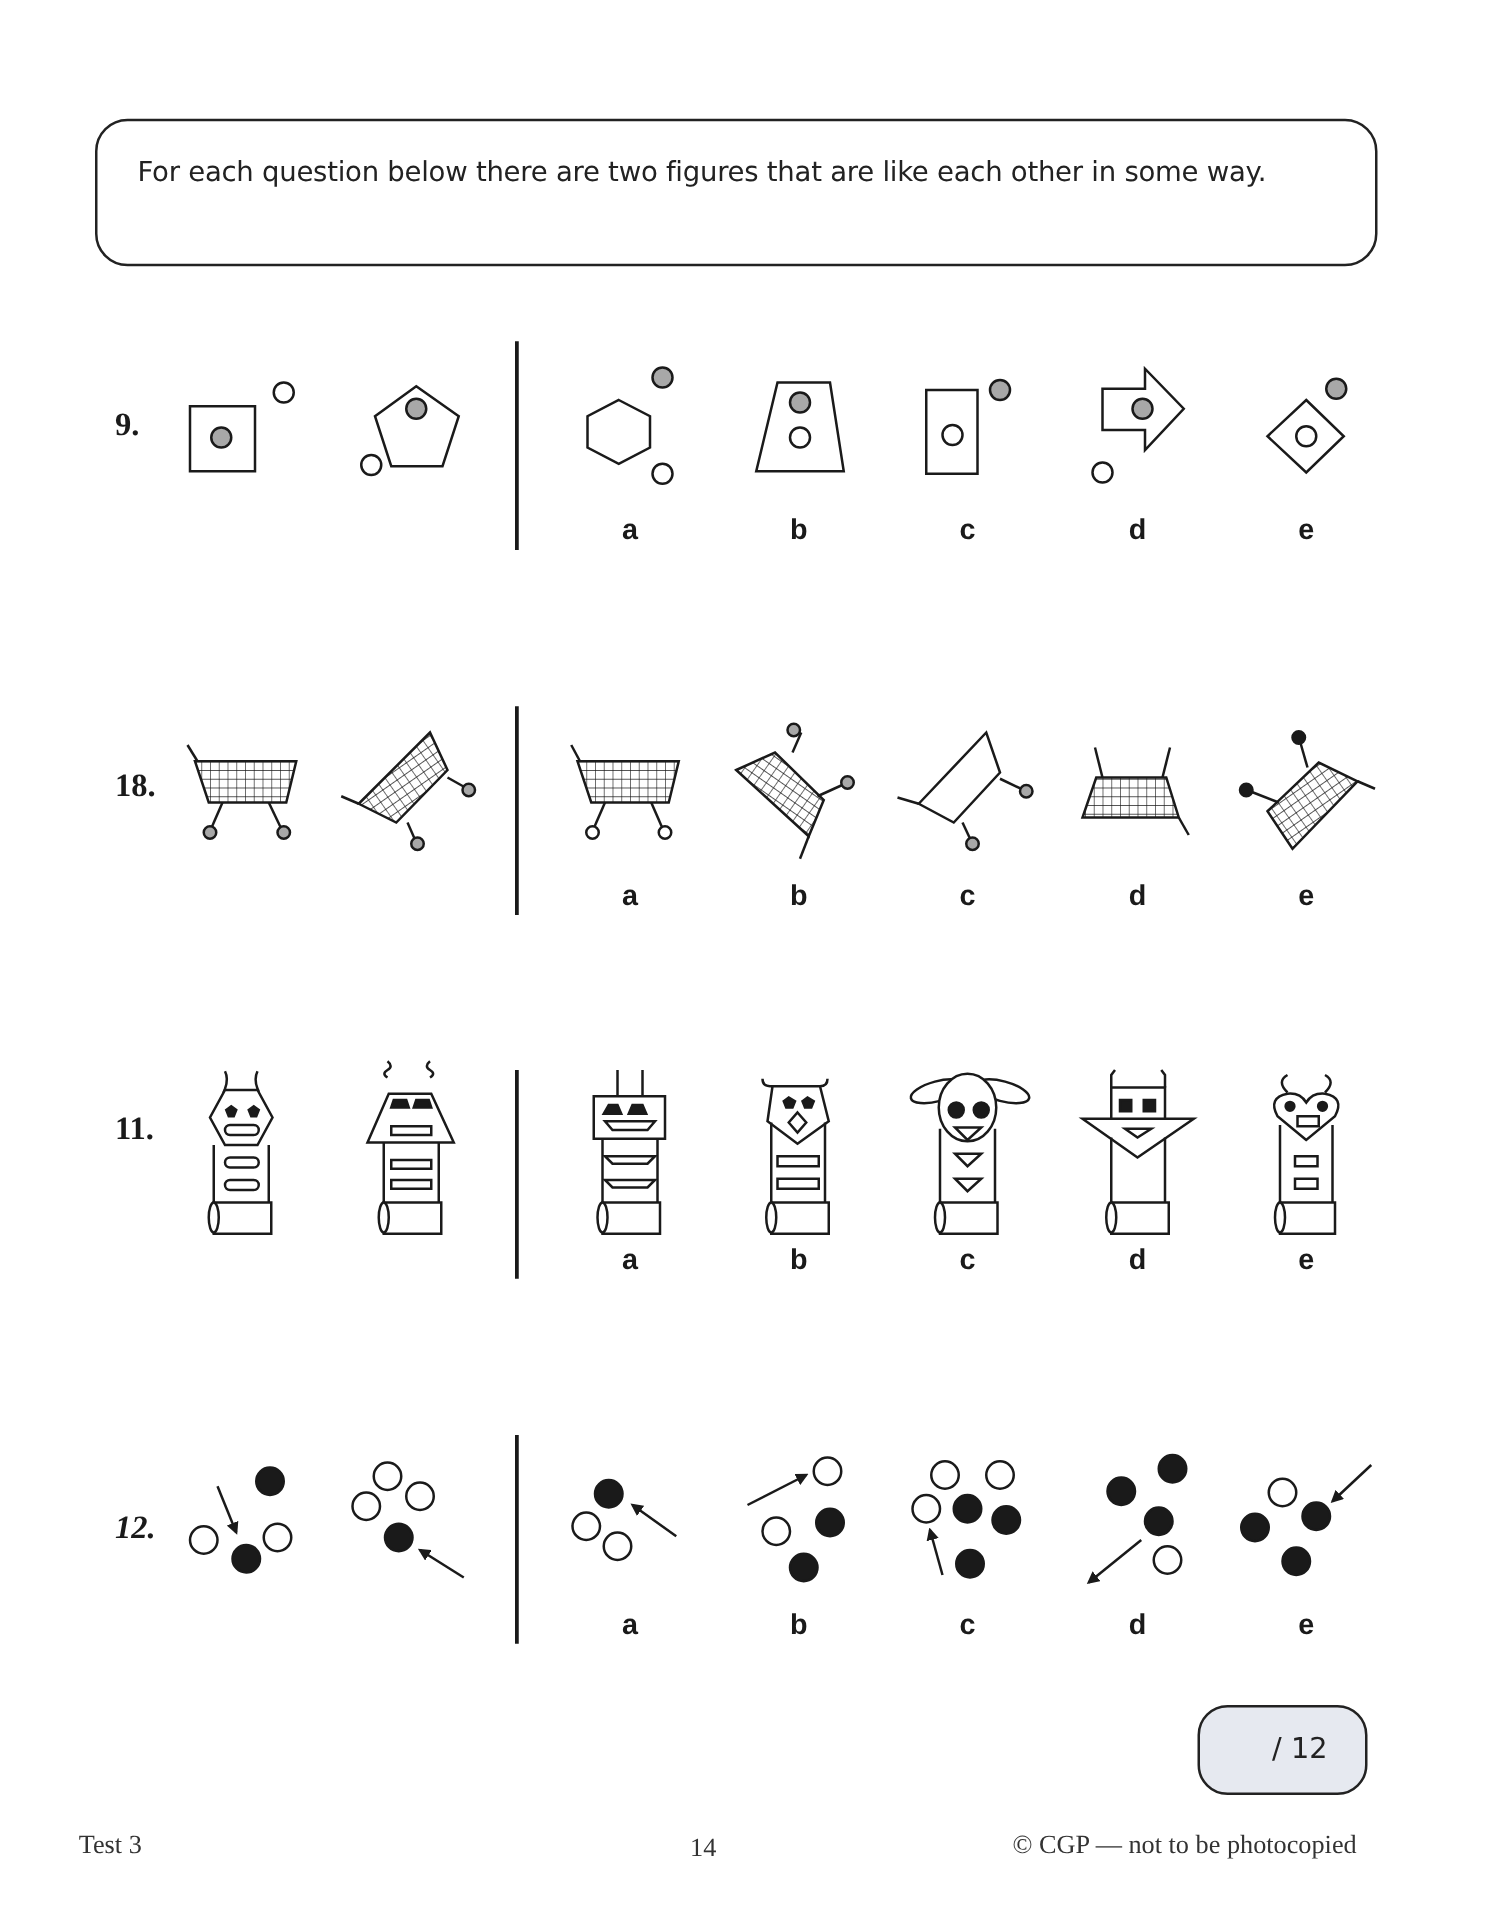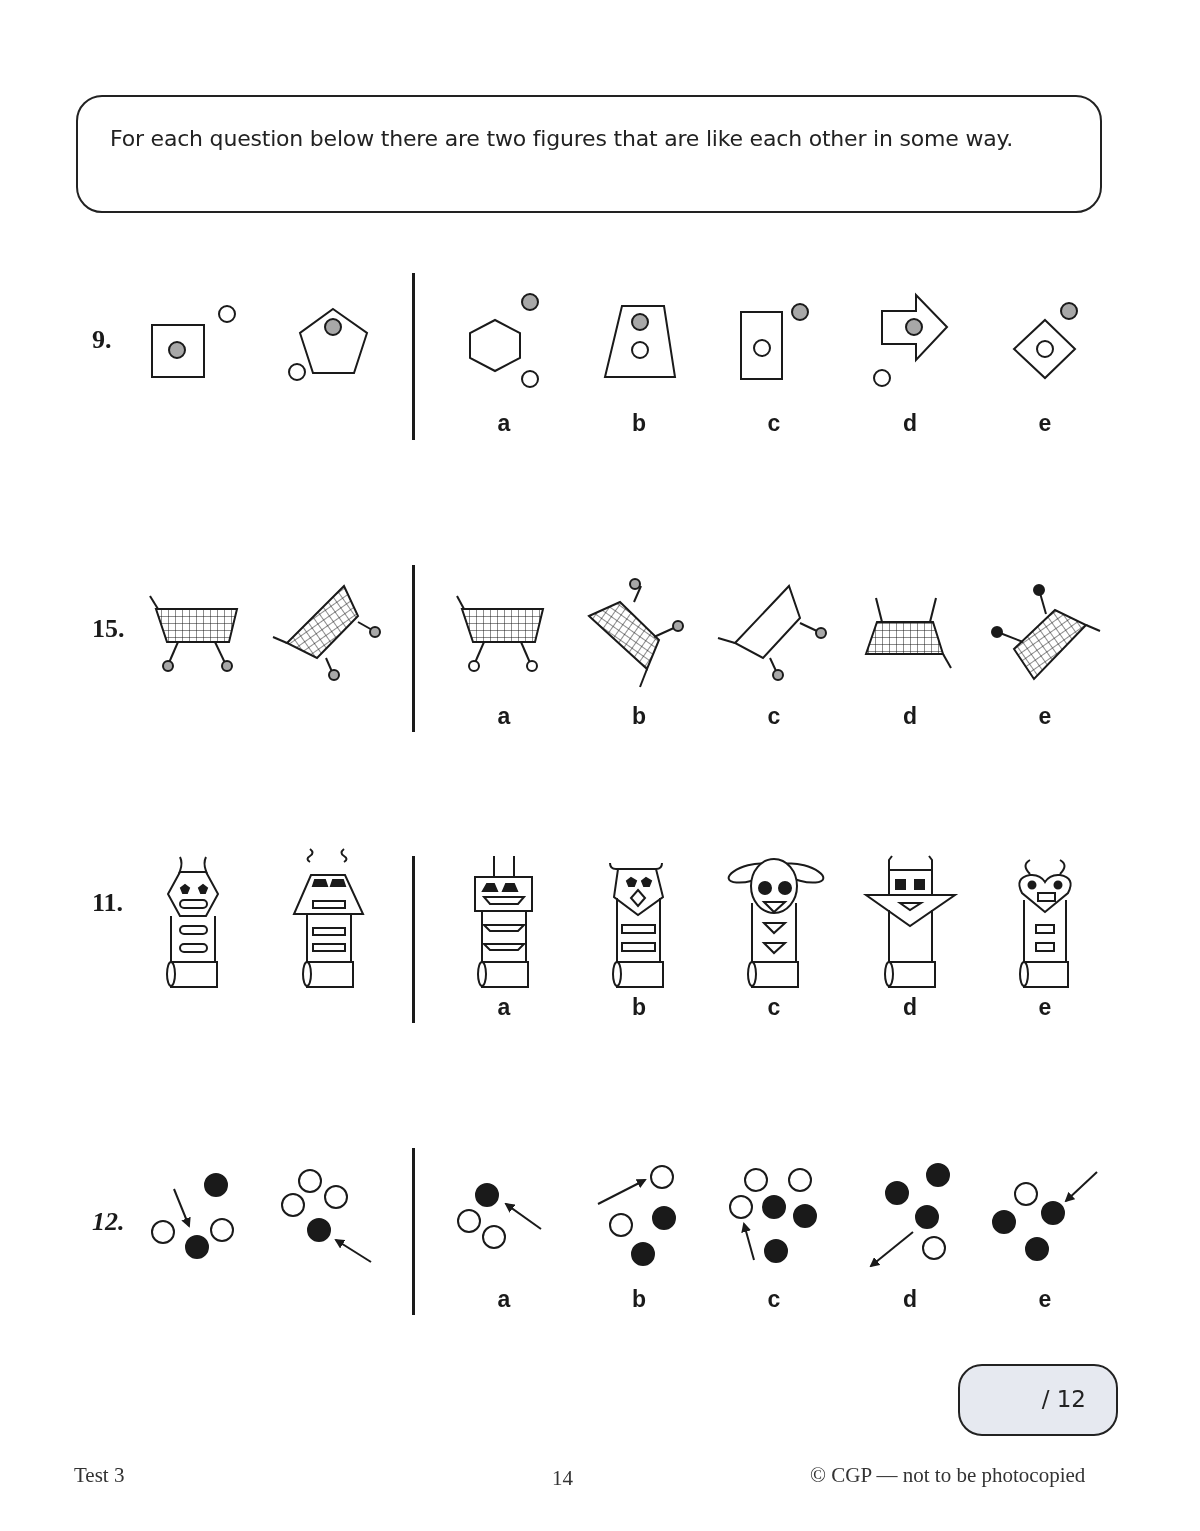--- a/index.html
+++ b/index.html
@@ -16,21 +16,21 @@
   .qnum {
     position: absolute; font-family: "Liberation Serif", serif; font-weight: bold; font-size: 26px; color: #1a1a1a;
   }
   .divider { position: absolute; width: 3px; background: #1a1a1a; }
   .opt-label {
     position: absolute; width: 40px; text-align: center; font-family: "Liberation Sans", sans-serif;
     font-weight: bold; font-size: 23px; color: #1a1a1a;
   }
   svg.fig { position: absolute; overflow: visible; }
   .score-box {
-    position: absolute; left: 958px; top: 1364px; width: 160px; height: 72px;
+    position: absolute; left: 958px; top: 1364px; width: 136px; height: 72px;
     background: #e6e9f0; border: 2.5px solid #222; border-radius: 24px; box-sizing: border-box;
   }
   .score-box span {
     position: absolute; right: 30px; top: 20px; font-family: "DejaVu Sans", sans-serif; font-size: 23px; color: #222;
   }
   .footer { position: absolute; top: 1463px; font-family: "Liberation Serif", serif; font-size: 21px; color: #333; }
 </style>
 </head>
 <body>
 
@@ -87,21 +87,21 @@
     </g>
   </g>
 </svg>
 <div class="divider" style="left:412px; top:273px; height:167px;"></div>
 <div class="opt-label" style="left:484px; top:410px;">a</div>
 <div class="opt-label" style="left:619px; top:410px;">b</div>
 <div class="opt-label" style="left:754px; top:410px;">c</div>
 <div class="opt-label" style="left:890px; top:410px;">d</div>
 <div class="opt-label" style="left:1025px; top:410px;">e</div>
 
-<div class="qnum" style="left:92px; top:614px;">15.</div>
+<div class="qnum" style="left:92px; top:614px;">18.</div>
 <svg class="fig" style="left:0;top:0" width="1200" height="740">
   <defs>
     <pattern id="grid" width="7" height="7" patternUnits="userSpaceOnUse">
       <path d="M7 0 L0 0 0 7" fill="none" stroke="#1a1a1a" stroke-width="1"></path>
     </pattern>
     <pattern id="gridRot" width="7" height="7" patternUnits="userSpaceOnUse" patternTransform="rotate(-35)">
       <path d="M7 0 L0 0 0 7" fill="none" stroke="#1a1a1a" stroke-width="1"></path>
     </pattern>
     <pattern id="gridRot2" width="7" height="7" patternUnits="userSpaceOnUse" patternTransform="rotate(35)">
       <path d="M7 0 L0 0 0 7" fill="none" stroke="#1a1a1a" stroke-width="1"></path>
@@ -364,15 +364,15 @@
 <div class="opt-label" style="left:484px; top:1286px;">a</div>
 <div class="opt-label" style="left:619px; top:1286px;">b</div>
 <div class="opt-label" style="left:754px; top:1286px;">c</div>
 <div class="opt-label" style="left:890px; top:1286px;">d</div>
 <div class="opt-label" style="left:1025px; top:1286px;">e</div>
 
 <div class="score-box">
   <span>/ 12</span>
 </div>
 
-<div class="footer" style="left:74px;">Test 3</div>
+<div class="footer" style="left:63px;">Test 3</div>
 <div class="footer" style="left:552px; top:1466px;">14</div>
 <div class="footer" style="left:810px;">© CGP — not to be photocopied</div>
 
 </body></html>

